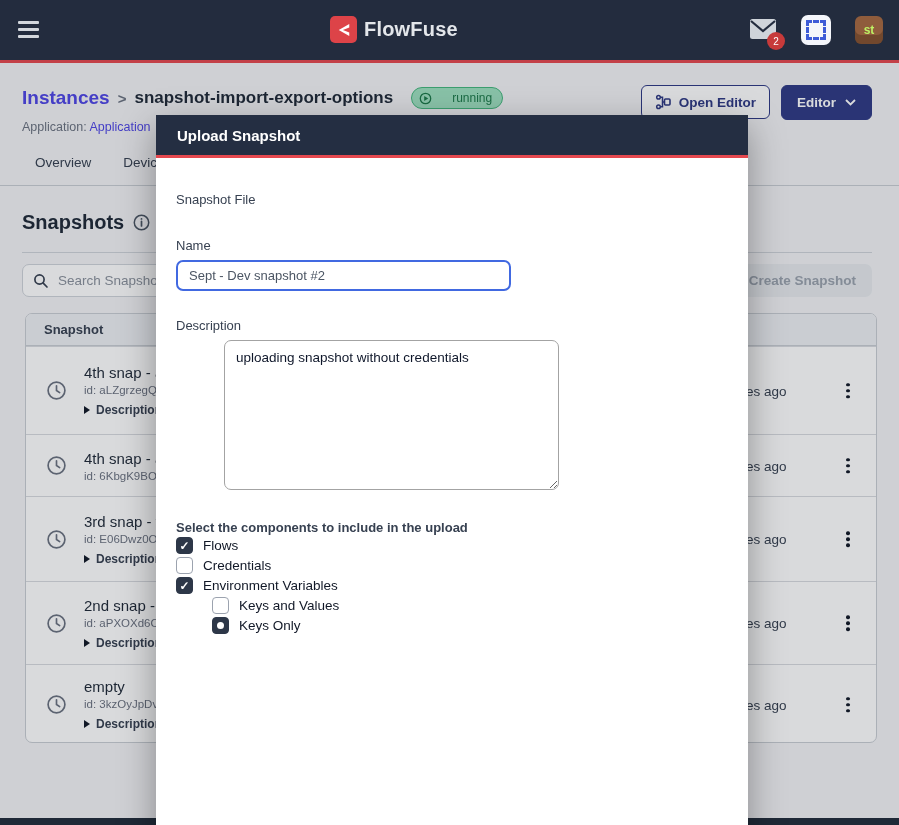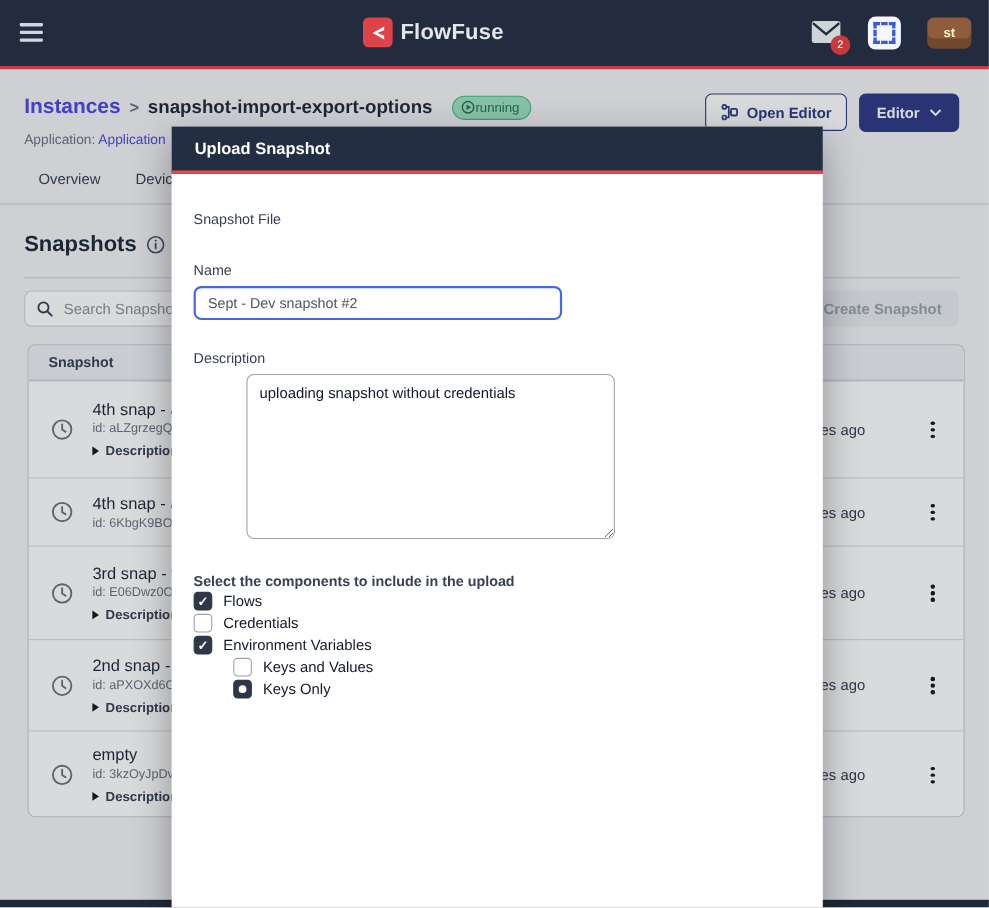--- a/index.html
+++ b/index.html
@@ -22,34 +22,34 @@
   .brand-text { color:#e3e6ea; font-size:20px; font-weight:700; letter-spacing:.2px; }
   .nav-right { position:absolute; right:16px; top:0; height:60px; display:flex; align-items:center; gap:24px; }
   .mail-wrap { position:relative; width:28px; height:24px; cursor:pointer; }
   .badge {
     position:absolute; right:-8px; bottom:-8px; width:18px; height:18px; border-radius:50%;
     background:#c73a3a; color:#fff; font-size:10px; display:flex; align-items:center; justify-content:center;
   }
   .team-icon { width:30px; height:30px; background:#f4f6fb; border-radius:7px; position:relative; cursor:pointer; }
   .team-icon::after { content:""; position:absolute; left:5px; top:5px; width:14px; height:14px; border:3px dashed #3d5bd7; }
   .avatar {
-    width:40px; height:28px; border-radius:6px; background:#8f5c3c;
-    color:#fef9c3; font-size:12px; font-weight:700; display:flex; align-items:center; justify-content:center; cursor:pointer;
+    width:28px; height:28px; border-radius:6px; background:#8f5c3c;
+    color:#bef264; font-size:12px; font-weight:700; display:flex; align-items:center; justify-content:center; cursor:pointer;
     box-shadow: inset 0 -9px 0 rgba(60,35,18,.35);
   }
   .redline { position:absolute; top:60px; left:0; width:899px; height:3px; background:#e5484f; z-index:45; }
 
   
   .page { position:absolute; inset:63px 0 0 0; }
   .breadcrumb { position:absolute; left:22px; top:24px; display:flex; align-items:center; gap:8px; }
   .bc-link { color:#4f46e5; font-size:19px; font-weight:700; text-decoration:none; cursor:pointer; }
   .bc-sep { color:#6b7280; font-size:15px; font-weight:700; }
   .bc-title { color:#1f2937; font-size:17px; font-weight:800; }
   .pill {
-    margin-left:10px; display:flex; gap:0;
+    margin-left:10px; display:flex; align-items:center; gap:20px;
     background:#9fe2c0; border:1px solid #45b87e; color:#1c7a4a;
     font-size:12px; padding:3px 10px 3px 7px; border-radius:12px;
   }
   .app-line { position:absolute; left:22px; top:57px; font-size:12.5px; color:#6b7280; }
   .app-line a { color:#4f46e5; text-decoration:none; cursor:pointer; }
   .hdr-buttons { position:absolute; right:27px; top:22px; display:flex; gap:11px; }
   .btn-outline {
     height:34px; display:flex; align-items:center; gap:7px; padding:0 13px;
     background:#ffffff; border:1.5px solid #2f3a85; border-radius:6px;
     color:#2f3a85; font-size:13.5px; font-weight:700; cursor:pointer;

